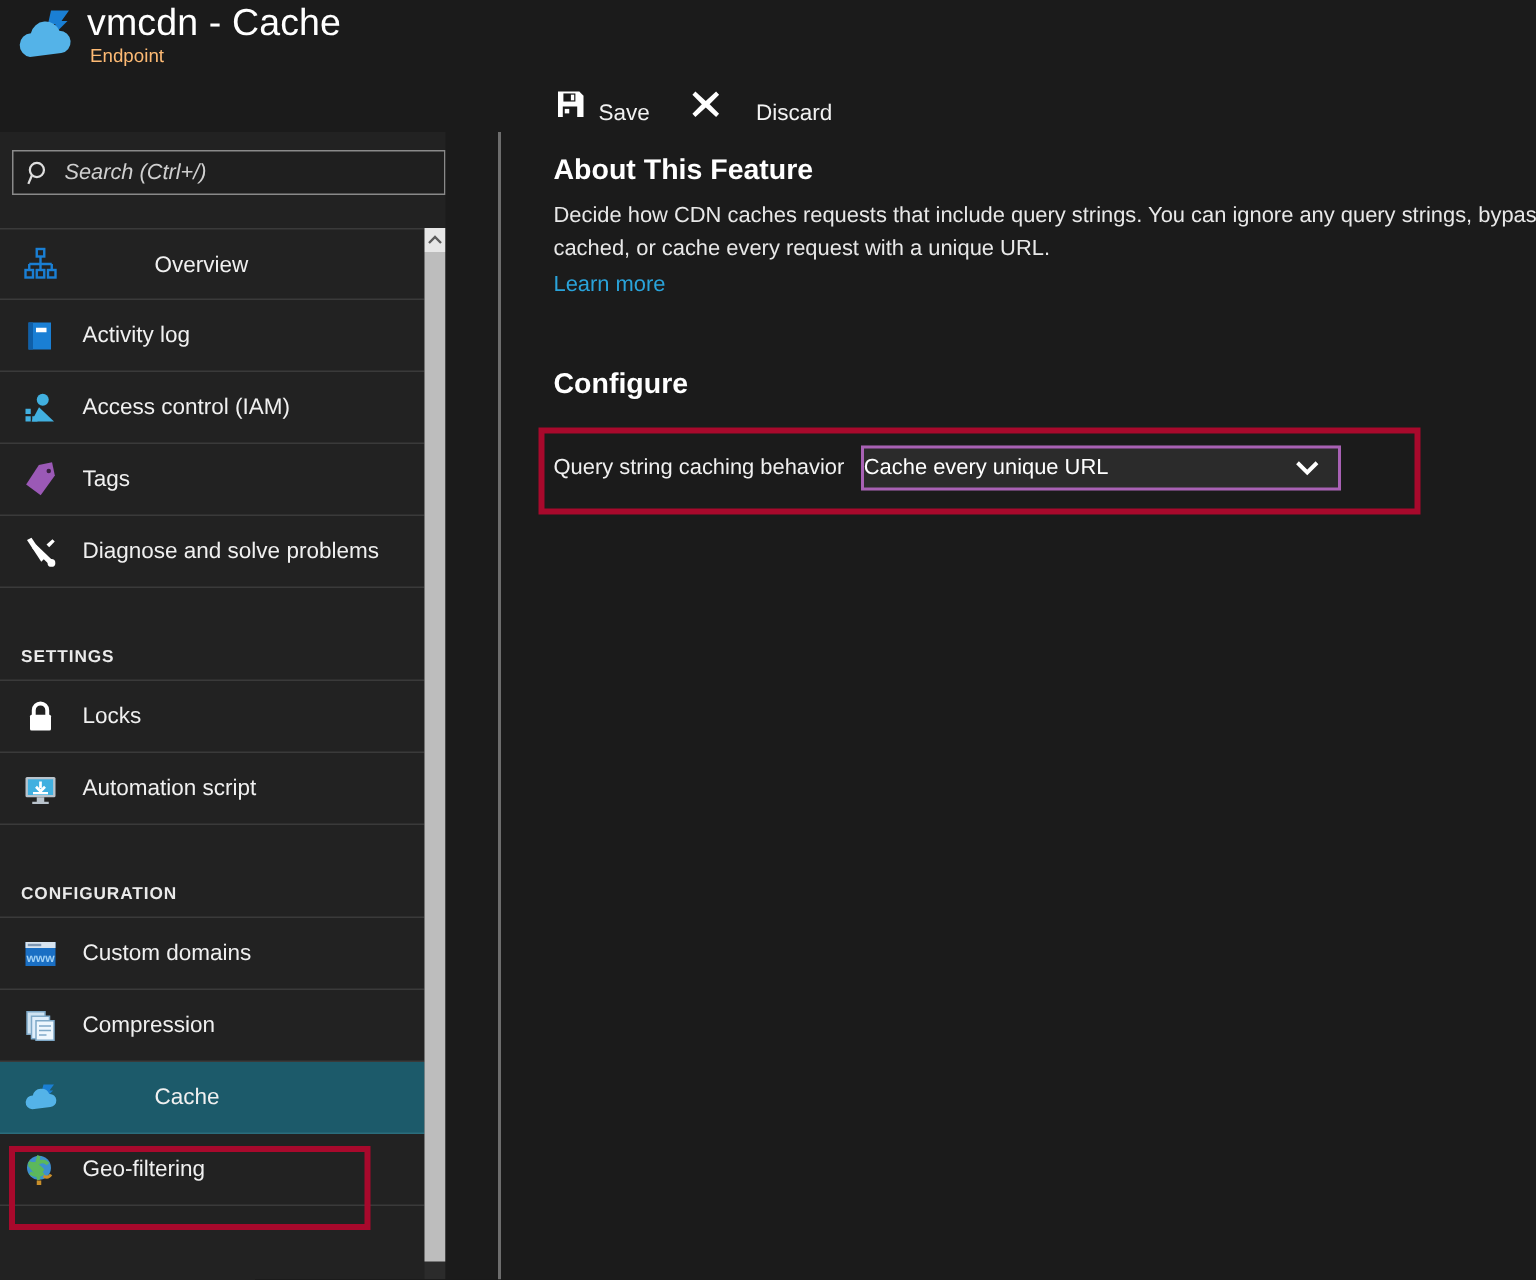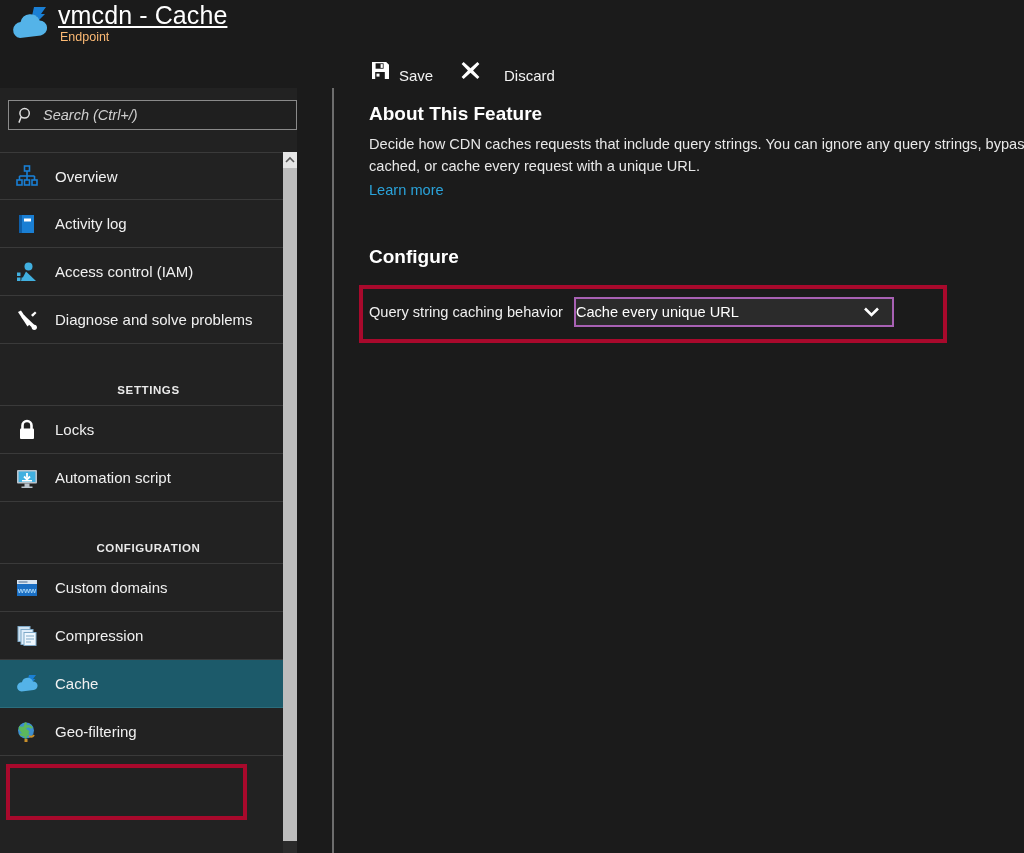--- a/index.html
+++ b/index.html
@@ -11,21 +11,21 @@
     overflow: hidden;
   }
   #root { position: relative; width: 1024px; height: 853px; }
 
   
   .hdr { position: absolute; left: 0; top: 0; width: 1024px; height: 48px; }
   .hdr-icon { position: absolute; left: 8px; top: 4px; width: 44px; height: 40px; }
   .hdr-title {
     position: absolute; left: 58px; top: 1px;
     font-size: 25px; font-weight: 400; color: #ffffff;
-    letter-spacing: .1px; white-space: nowrap; text-decoration: underline;
+    letter-spacing: .1px; white-space: nowrap;
   }
   .hdr-sub {
     position: absolute; left: 60px; top: 30px;
     font-size: 12.5px; color: #fdba74; white-space: nowrap;
   }
 
   
   .cmdbar { position: absolute; left: 333px; top: 48px; width: 691px; height: 40px; }
   .cmd {
     position: absolute; top: 4px; height: 32px;
@@ -57,29 +57,29 @@
   }
   .search-input::placeholder { color: #cfcfcf; font-style: italic; opacity: 1; }
 
   .navlist { position: absolute; left: 0; top: 64px; width: 283px; }
   .nav-item {
     position: relative; height: 48px; width: 283px;
     display: flex; align-items: center;
     border-bottom: 1px solid #3a3a3a;
     padding-left: 14px; cursor: pointer;
   }
-  .nav-item:first-child { border-top: 1px solid #3a3a3a; }
+  .nav-item:first-child { border-top: 1px solid #3a3a3a; gap: 48px; }
   .nav-item .ico { width: 26px; height: 26px; flex: 0 0 26px; display: flex; align-items: center; justify-content: center; }
   .nav-item .lbl { margin-left: 15px; font-size: 15px; color: #f0f0f0; white-space: nowrap; }
-  .nav-item.selected { background: #1c5a6a; width: 296px; border-bottom-color: #2b6d7c; }
+  .nav-item.selected { background: #1c5a6a; width: 296px; border-bottom-color: #2b6d7c; gap: 48px; }
 
   .nav-section {
     height: 48px; display: flex; align-items: flex-end;
     padding-left: 14px; padding-bottom: 9px;
-    border-bottom: 1px solid #3a3a3a; width: 283px; justify-content: center;
+    border-bottom: 1px solid #3a3a3a; width: 283px;
   }
   .nav-section span {
     font-size: 11.5px; font-weight: bold; letter-spacing: .6px; color: #eaeaea;
   }
   .nav-gap { height: 14px; width: 283px; }
 
   
   .sb-track { position: absolute; left: 283px; top: 64px; width: 14px; height: 701px; background: #2b2b2b; }
   .sb-up { position: absolute; left: 283px; top: 64px; width: 14px; height: 16px; background: #e6e6e6; display: flex; align-items: center; justify-content: center; cursor: pointer; }
   .sb-thumb { position: absolute; left: 283px; top: 80px; width: 14px; height: 673px; background: #bdbdbd; cursor: pointer; }
@@ -208,20 +208,29 @@
             <circle cx="13.5" cy="6.5" r="4" fill="#41b0e0"></circle>
             <path d="M6 21 L11 11.5 L21 21 Z" fill="#41b0e0"></path>
             <rect x="2" y="12.5" width="3.5" height="3.5" fill="#41b0e0"></rect>
             <rect x="2" y="17.5" width="3.5" height="3.5" fill="#41b0e0"></rect>
             <rect x="6.5" y="17.5" width="3.5" height="3.5" fill="#41b0e0"></rect>
           </svg>
         </span>
         <span class="lbl">Access control (IAM)</span>
       </div>
 
+      <div class="nav-item">
+        <span class="ico">
+          <svg width="24" height="24" viewBox="0 0 24 24">
+            <path d="M13 2 L22 2 L22 11 L10 22 L2 13 Z" fill="#9b59b6" transform="rotate(-12 12 12)"></path>
+            <circle cx="17.5" cy="6" r="1.5" fill="#3a2040"></circle>
+          </svg>
+        </span>
+        <span class="lbl">Tags</span>
+      </div>
 
       <div class="nav-item">
         <span class="ico">
           <svg width="24" height="24" viewBox="0 0 24 24">
             <path d="M3 4 L6 2.5 L15 16 L12.5 18.5 Z" fill="#ffffff"></path>
             <path d="M20 3.5 L16 7 L17.8 8.8 L21.5 5 Z" fill="#ffffff"></path>
             <path d="M18 20.5 L6.5 9.5 L9 7 L20.5 18 Z" fill="#ffffff"></path>
             <circle cx="19.3" cy="19.3" r="2.6" fill="#ffffff"></circle>
           </svg>
         </span>

